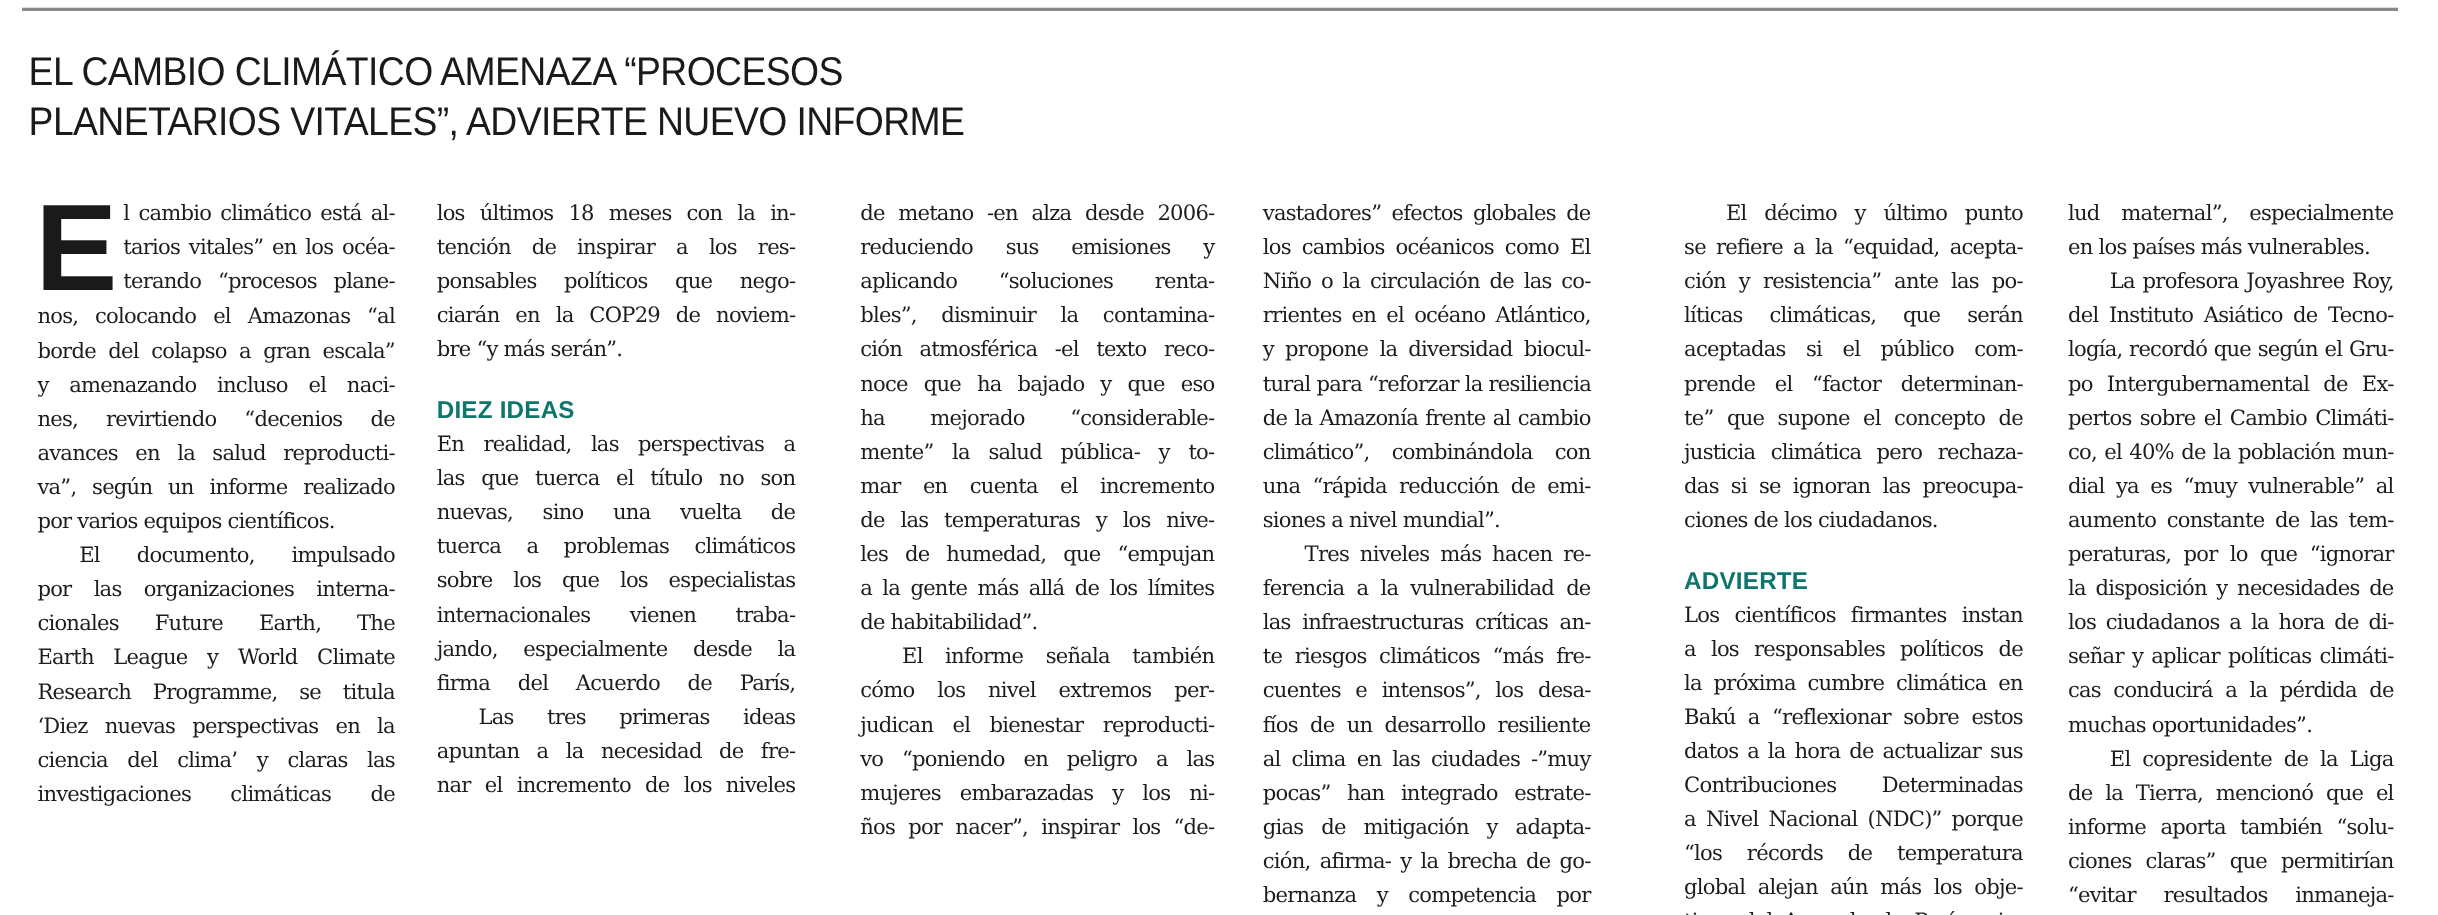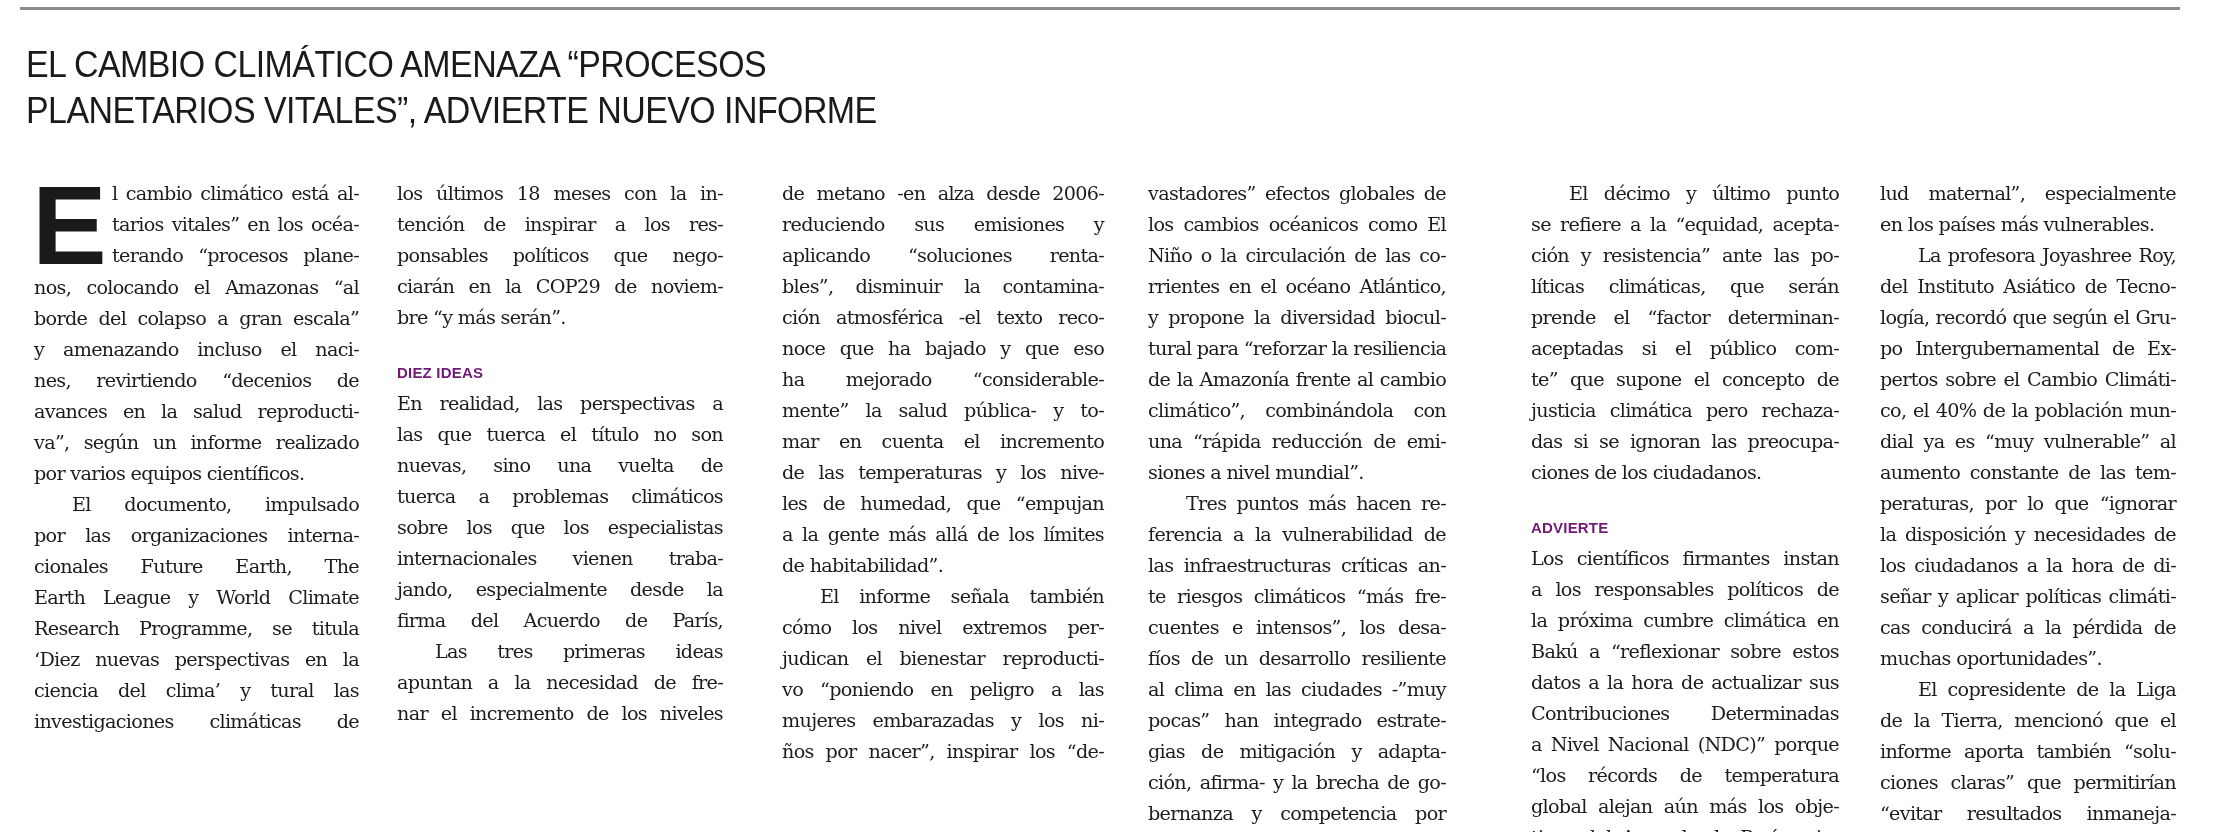--- a/index.html
+++ b/index.html
@@ -21,21 +21,21 @@
   .col {
     position:absolute; top:178px;
     font-size:19.2px; line-height:31px; letter-spacing:-0.7px;
     text-align:justify; hyphens:manual;
   }
   .col .line { display:block; text-align:justify; text-align-last:justify; white-space:nowrap; height:31px; overflow:visible; }
   .col .line.last { text-align-last:left; }
   .col .indent { padding-left:38px; }
   .subhead {
     font-family:"Liberation Sans", sans-serif; font-weight:700;
-    color:#701a75; font-size:15px; letter-spacing:0.2px; height:31px; line-height:31px; display:block;
+    color:#0f766e; font-size:22px; letter-spacing:0.2px; height:31px; line-height:31px; display:block;
   }
   .gap-half { display:block; height:24px; }
   .dropcap {
     float:left; font-family:"Liberation Sans", sans-serif; font-weight:700;
     font-size:112px; line-height:84px; margin:6px 6px 0 -2px; color:#1a1a1a;
     height:88px;
   }
   #c1 { left:34px; width:325px; }
   #c2 { left:397px; width:326px; }
   #c3 { left:782px; width:322px; }
@@ -67,21 +67,21 @@
     <span class="line">va”, según un informe realizado</span>
     <span class="line last">por varios equipos científicos.</span>
   </div>
   <div>
     <span class="line indent">El documento, impulsado</span>
     <span class="line">por las organizaciones interna-</span>
     <span class="line">cionales Future Earth, The</span>
     <span class="line">Earth League y World Climate</span>
     <span class="line">Research Programme, se titula</span>
     <span class="line">‘Diez nuevas perspectivas en la</span>
-    <span class="line">ciencia del clima’ y tural las</span>
+    <span class="line">ciencia del clima’ y claras las</span>
     <span class="line">investigaciones climáticas de</span>
   </div>
 </div>
 
 <div class="col" id="c2">
   <div>
     <span class="line">los últimos 18 meses con la in-</span>
     <span class="line">tención de inspirar a los res-</span>
     <span class="line">ponsables políticos que nego-</span>
     <span class="line">ciarán en la COP29 de noviem-</span>
@@ -139,21 +139,21 @@
     <span class="line">Niño o la circulación de las co-</span>
     <span class="line">rrientes en el océano Atlántico,</span>
     <span class="line">y propone la diversidad biocul-</span>
     <span class="line">tural para “reforzar la resiliencia</span>
     <span class="line">de la Amazonía frente al cambio</span>
     <span class="line">climático”, combinándola con</span>
     <span class="line">una “rápida reducción de emi-</span>
     <span class="line last">siones a nivel mundial”.</span>
   </div>
   <div>
-    <span class="line indent">Tres puntos más hacen re-</span>
+    <span class="line indent">Tres niveles más hacen re-</span>
     <span class="line">ferencia a la vulnerabilidad de</span>
     <span class="line">las infraestructuras críticas an-</span>
     <span class="line">te riesgos climáticos “más fre-</span>
     <span class="line">cuentes e intensos”, los desa-</span>
     <span class="line">fíos de un desarrollo resiliente</span>
     <span class="line">al clima en las ciudades -”muy</span>
     <span class="line">pocas” han integrado estrate-</span>
     <span class="line">gias de mitigación y adapta-</span>
     <span class="line">ción, afirma- y la brecha de go-</span>
     <span class="line">bernanza y competencia por</span>
@@ -161,22 +161,22 @@
 
   </div>
 </div>
 
 <div class="col" id="c5">
   <div>
     <span class="line indent">El décimo y último punto</span>
     <span class="line">se refiere a la “equidad, acepta-</span>
     <span class="line">ción y resistencia” ante las po-</span>
     <span class="line">líticas climáticas, que serán</span>
+    <span class="line">aceptadas si el público com-</span>
     <span class="line">prende el “factor determinan-</span>
-    <span class="line">aceptadas si el público com-</span>
     <span class="line">te” que supone el concepto de</span>
     <span class="line">justicia climática pero rechaza-</span>
     <span class="line">das si se ignoran las preocupa-</span>
     <span class="line last">ciones de los ciudadanos.</span>
   </div>
   <span class="gap-half"></span>
   <span class="subhead">ADVIERTE</span>
   <div>
     <span class="line">Los científicos firmantes instan</span>
     <span class="line">a los responsables políticos de</span>

